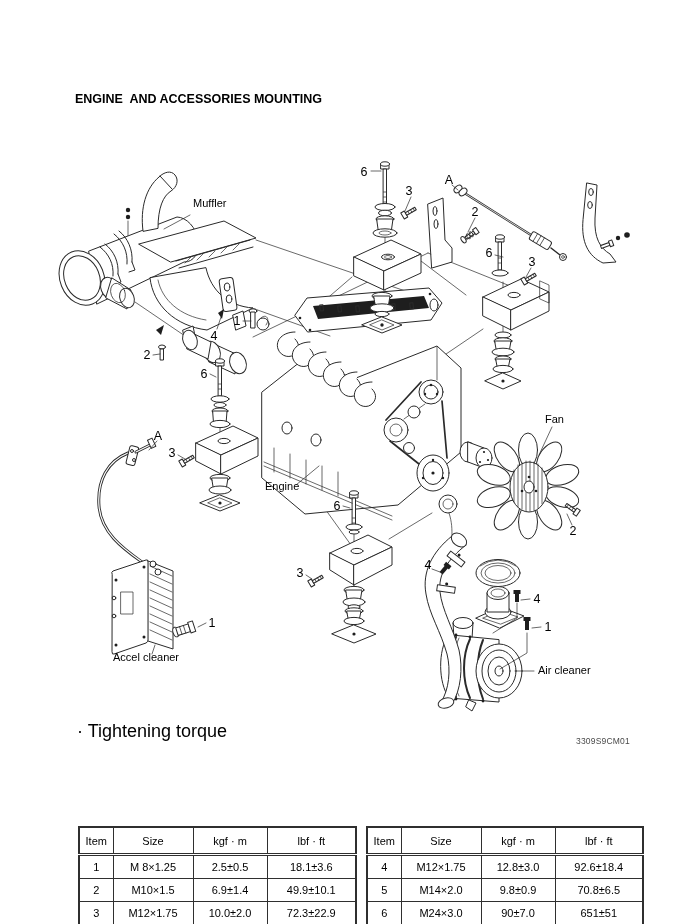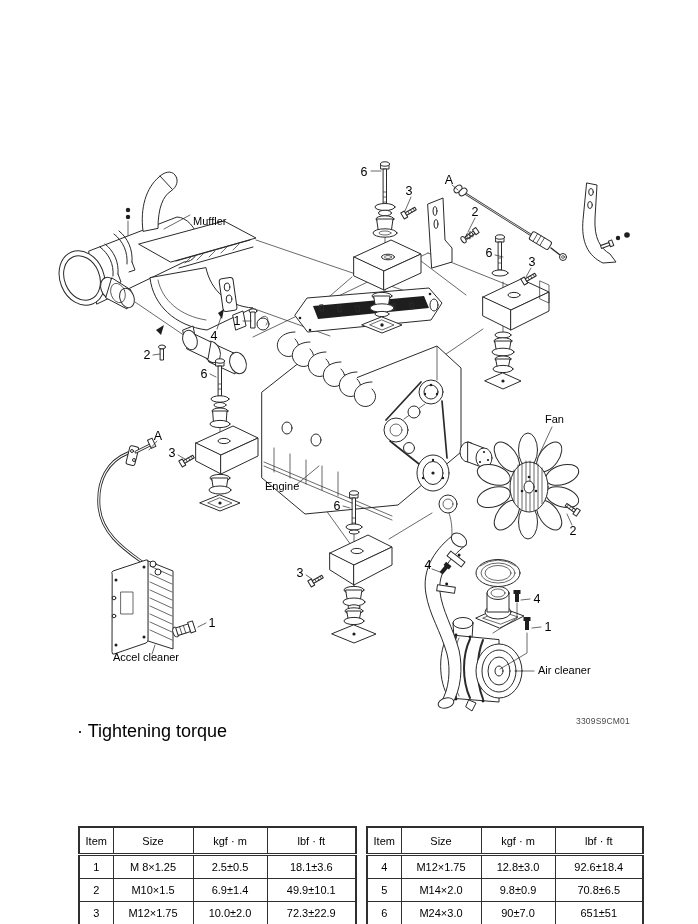--- a/index.html
+++ b/index.html
@@ -7,40 +7,41 @@
         font-family:"Liberation Sans",sans-serif;color:#000;}
   .hdrbar{position:absolute;left:75px;top:47px;width:544px;height:25px;background:#d3d3d3;
           border:1px solid #3c3c3c;box-shadow:1px 1px 0 #9a9a9a inset;}
   .hdrbar .txt{font-weight:bold;font-size:14.5px;line-height:25px;padding-left:8px;
                letter-spacing:.2px;white-space:pre;}
   .subtitle{position:absolute;left:75px;top:92px;font-weight:bold;font-size:12.5px;white-space:pre;}
   .figwrap{position:absolute;left:0;top:0;width:698px;height:924px;}
   svg{position:absolute;left:0;top:0;}
   .co{position:absolute;transform:translate(-50%,-50%);font-size:12.5px;line-height:1;}
   .pl{position:absolute;font-size:11px;line-height:1;}
-  .figcode{position:absolute;left:576px;top:716px;font-size:8.5px;color:#4a4a4a;letter-spacing:.2px;}
+  .figcode{position:absolute;left:576px;top:736px;font-size:8.5px;color:#4a4a4a;letter-spacing:.2px;}
   .torque{position:absolute;left:77px;top:721px;font-size:18px;}
   .tblwrap{position:absolute;top:790px;}
   table{border-collapse:collapse;table-layout:fixed;border:2px solid #2f2f2f;background:#fff;margin-top:36px;}
   th,td{border:1px solid #2f2f2f;text-align:center;vertical-align:middle;
         font-size:11px;font-weight:400;padding:0;}
   th{height:25px;border-bottom:3px double #2f2f2f;}
   td{height:22px;}
   
   .s *{stroke:#2a2a2a;stroke-width:1;fill:none;stroke-linecap:round;stroke-linejoin:round;}
   .s .w{fill:#fff;}
   .s .d{fill:#1e1e1e;stroke:none;}
   .s .t{stroke-width:.7;}
   .s .b{stroke-width:1.7;}
 </style>
 </head>
 <body>
 
 <div class="page">
 
+  <div class="subtitle">ENGINE  AND ACCESSORIES MOUNTING</div>
 
   <div class="figwrap">
   <svg class="s" width="698" height="924" viewBox="0 0 698 924">
 
     <g>
       <path class="t" d="M253,337 L428,253 M428,253 L545,300 M256,240 L420,296 M252,308 L330,336"></path>
       <path class="t" d="M305,481 L351,545 M389,539 L432,513 M352,277 L309,314 M421,261 L466,295 M483,329 L421,371"></path>
       <path class="t" d="M385,174 V296 M220,370 V478 M354,505 V590 M503,282 V336 M128,221 V258 M150,236 V272 M135,302 L188,338"></path>
     </g>
 
@@ -432,21 +433,21 @@
   <div class="co" style="left:300px;top:573px">3</div>
   <div class="co" style="left:212px;top:623px">1</div>
   <div class="co" style="left:573px;top:531px">2</div>
   <div class="co" style="left:428px;top:565px">4</div>
   <div class="co" style="left:537px;top:599px">4</div>
   <div class="co" style="left:548px;top:627px">1</div>
 
   <div class="co" style="left:449px;top:180px">A</div>
   <div class="co" style="left:158px;top:436px">A</div>
 
-  <div class="pl" style="left:193px;top:216px">Muffler</div>
+  <div class="pl" style="left:193px;top:198px">Muffler</div>
   <div class="pl" style="left:265px;top:481px">Engine</div>
   <div class="pl" style="left:545px;top:414px">Fan</div>
   <div class="pl" style="left:113px;top:652px">Accel cleaner</div>
   <div class="pl" style="left:538px;top:665px">Air cleaner</div>
 
   <div class="figcode">3309S9CM01</div>
   </div>
 
   <div class="torque">· Tightening torque</div>
 

